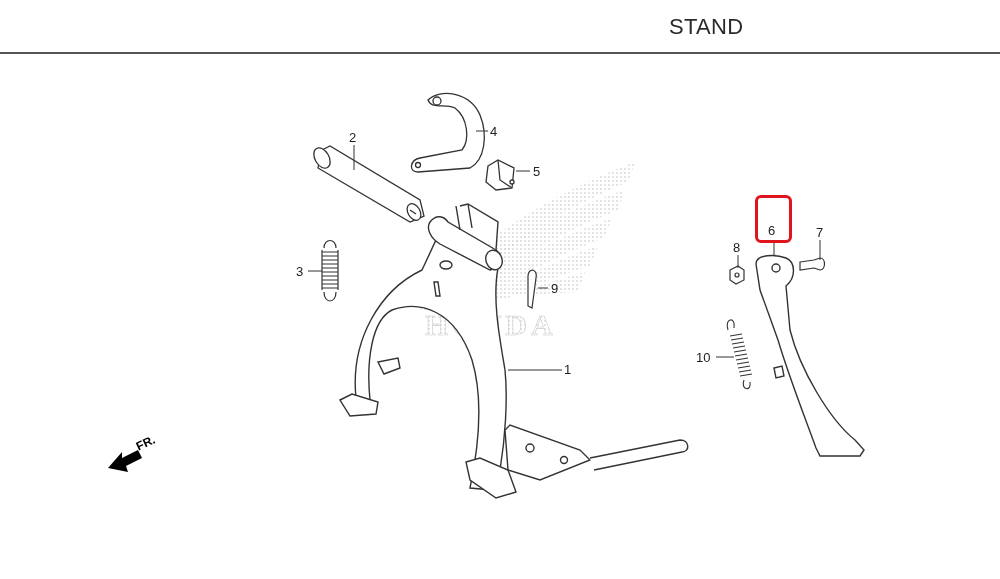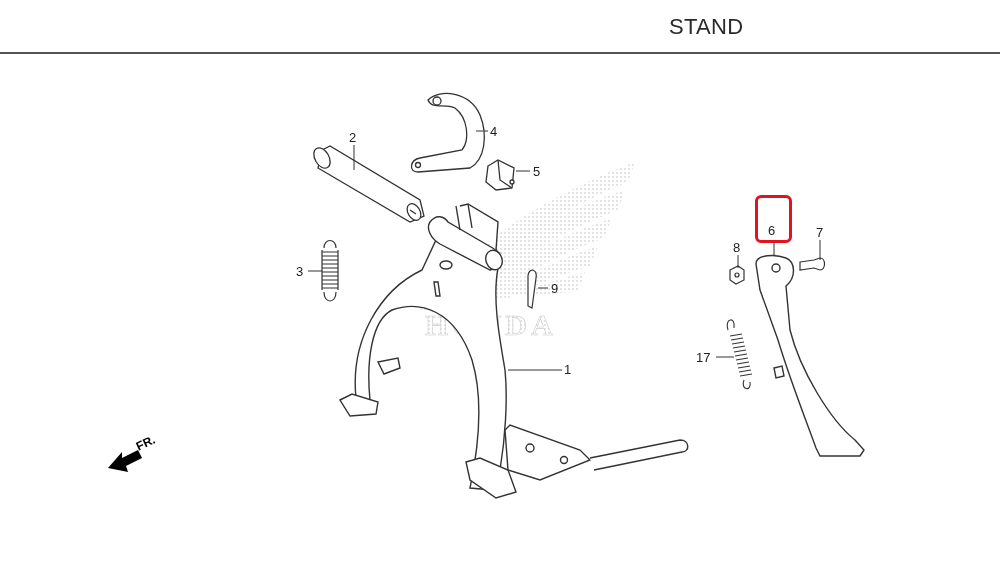--- a/index.html
+++ b/index.html
@@ -124,17 +124,17 @@
 
 <div class="callout" style="left:349px;top:131px;">2</div>
 <div class="callout" style="left:490px;top:125px;">4</div>
 <div class="callout" style="left:533px;top:165px;">5</div>
 <div class="callout" style="left:296px;top:265px;">3</div>
 <div class="callout" style="left:551px;top:282px;">9</div>
 <div class="callout" style="left:564px;top:363px;">1</div>
 <div class="callout" style="left:768px;top:224px;">6</div>
 <div class="callout" style="left:816px;top:226px;">7</div>
 <div class="callout" style="left:733px;top:241px;">8</div>
-<div class="callout" style="left:696px;top:351px;">17</div>
+<div class="callout" style="left:696px;top:351px;">10</div>
 
 <div class="highlight"></div>
 
 <div class="fr">FR.</div>
 
 </body></html>

